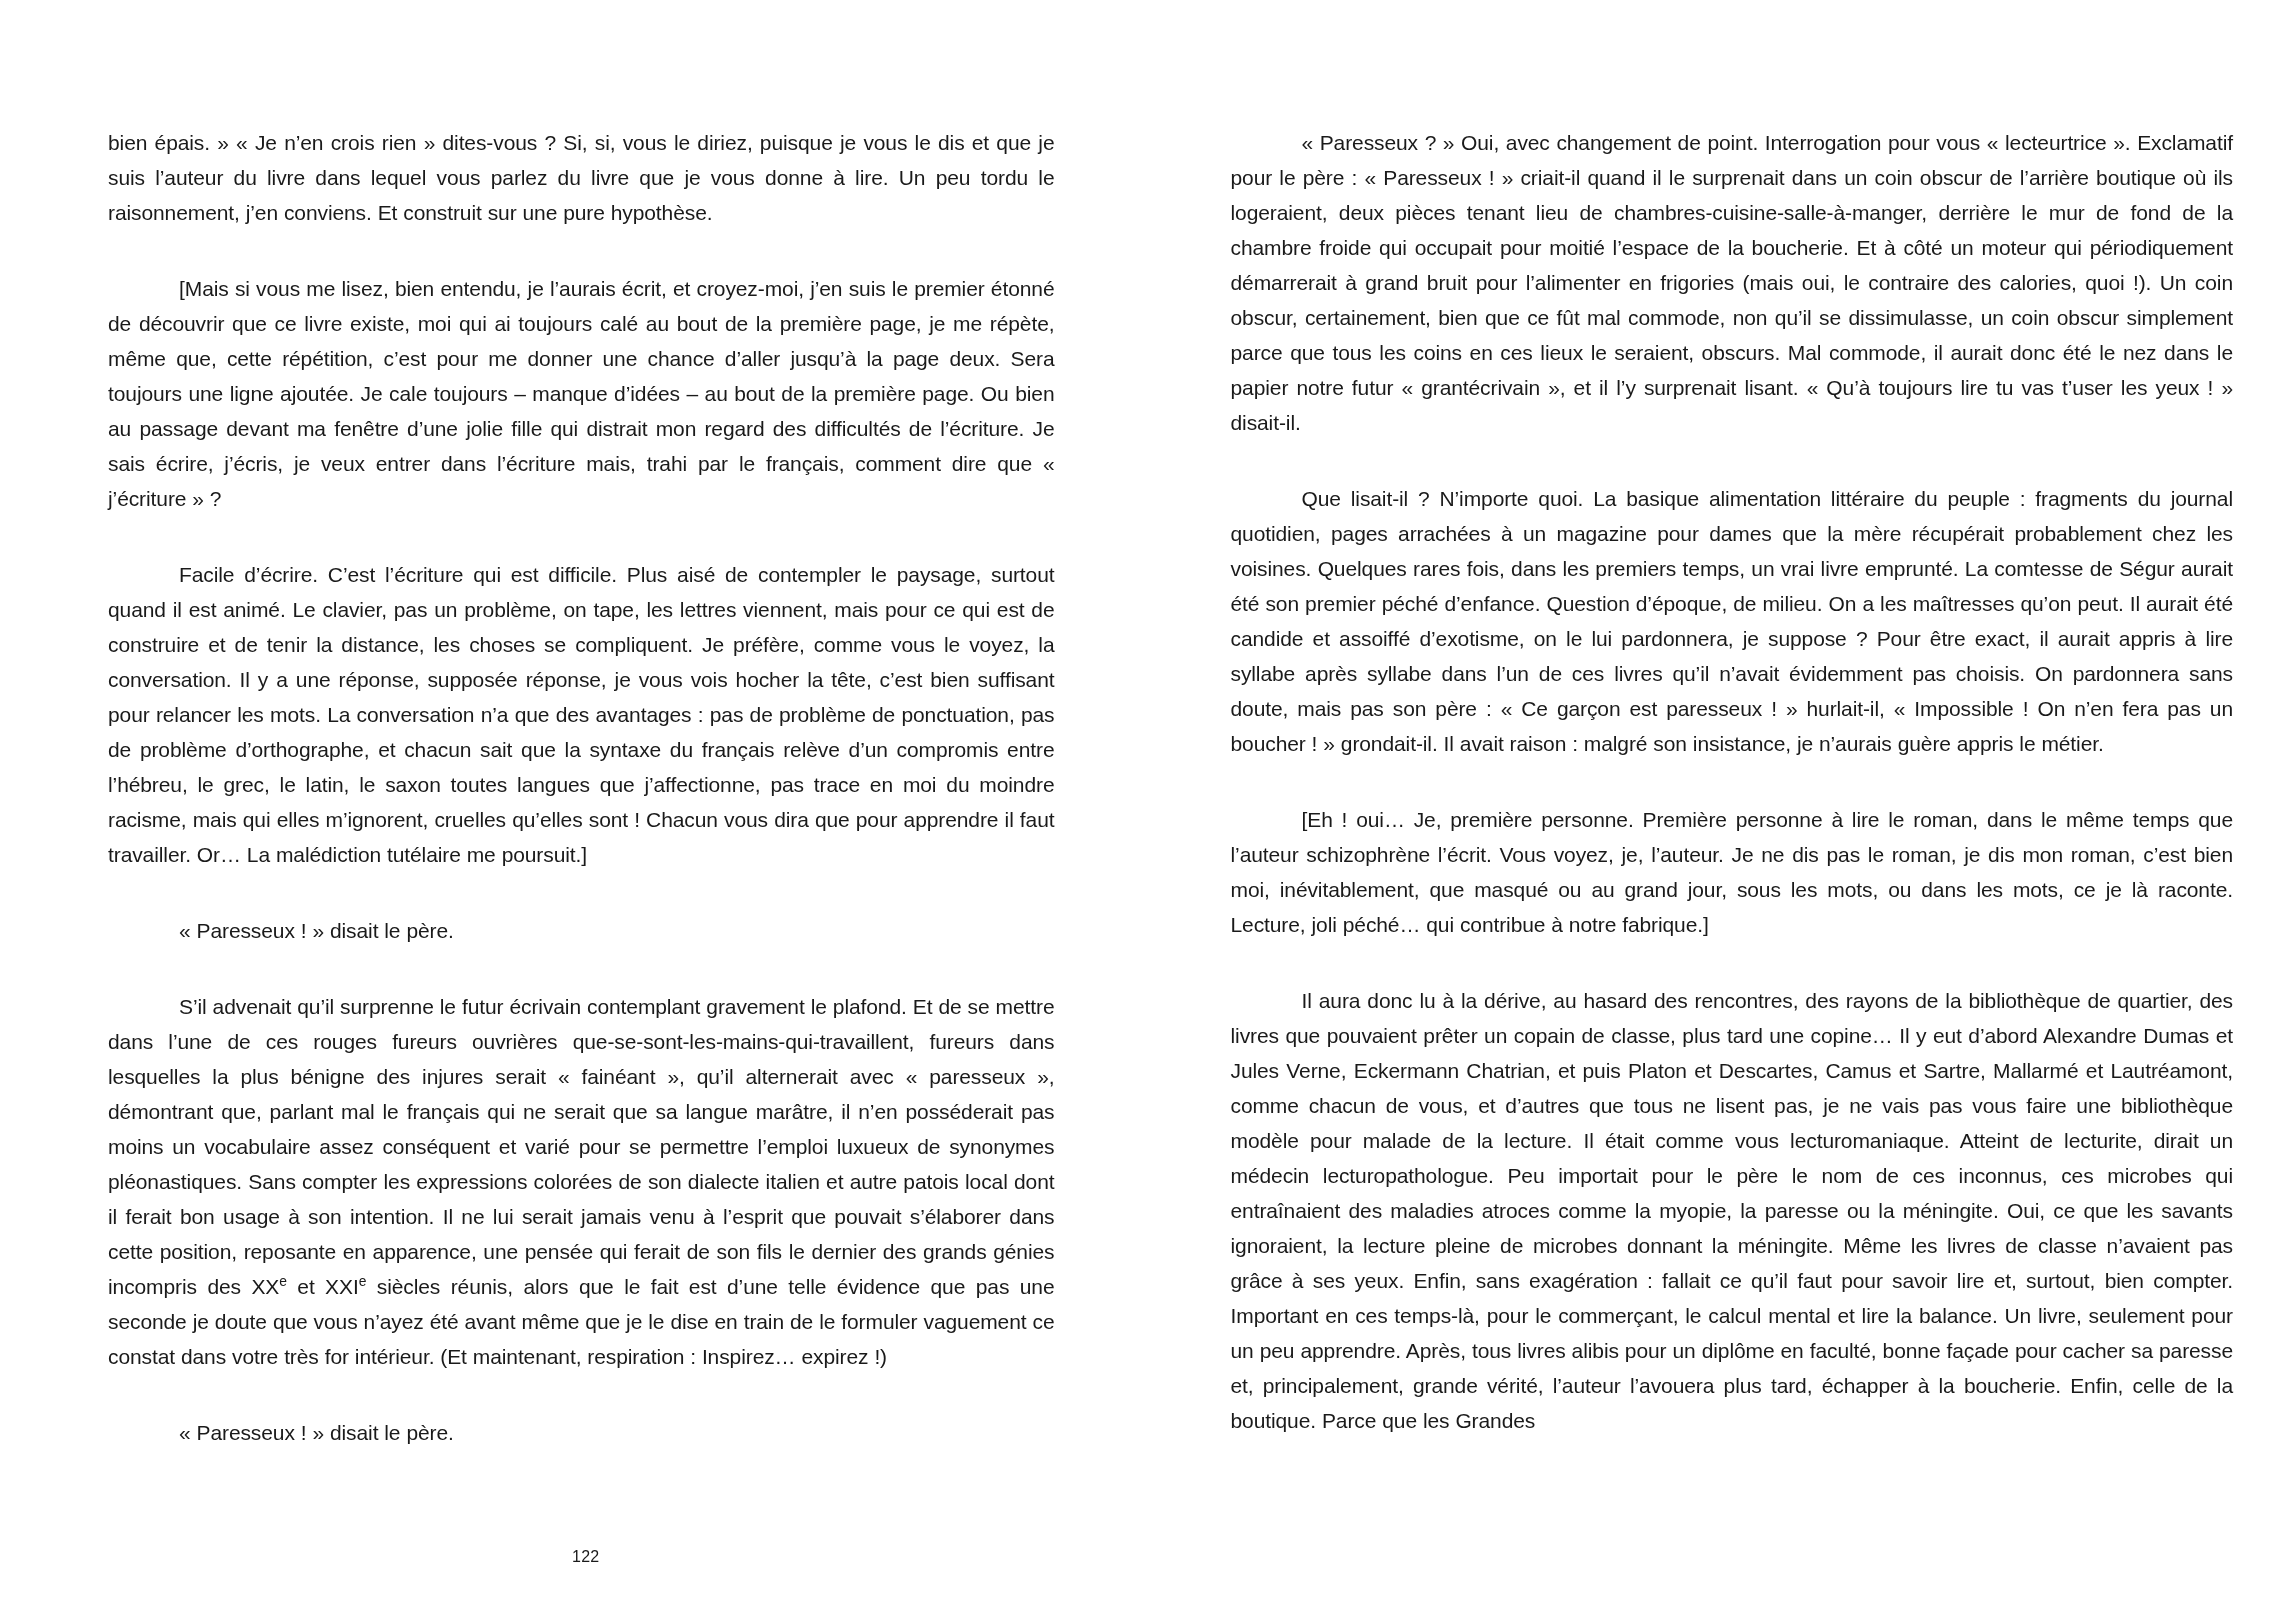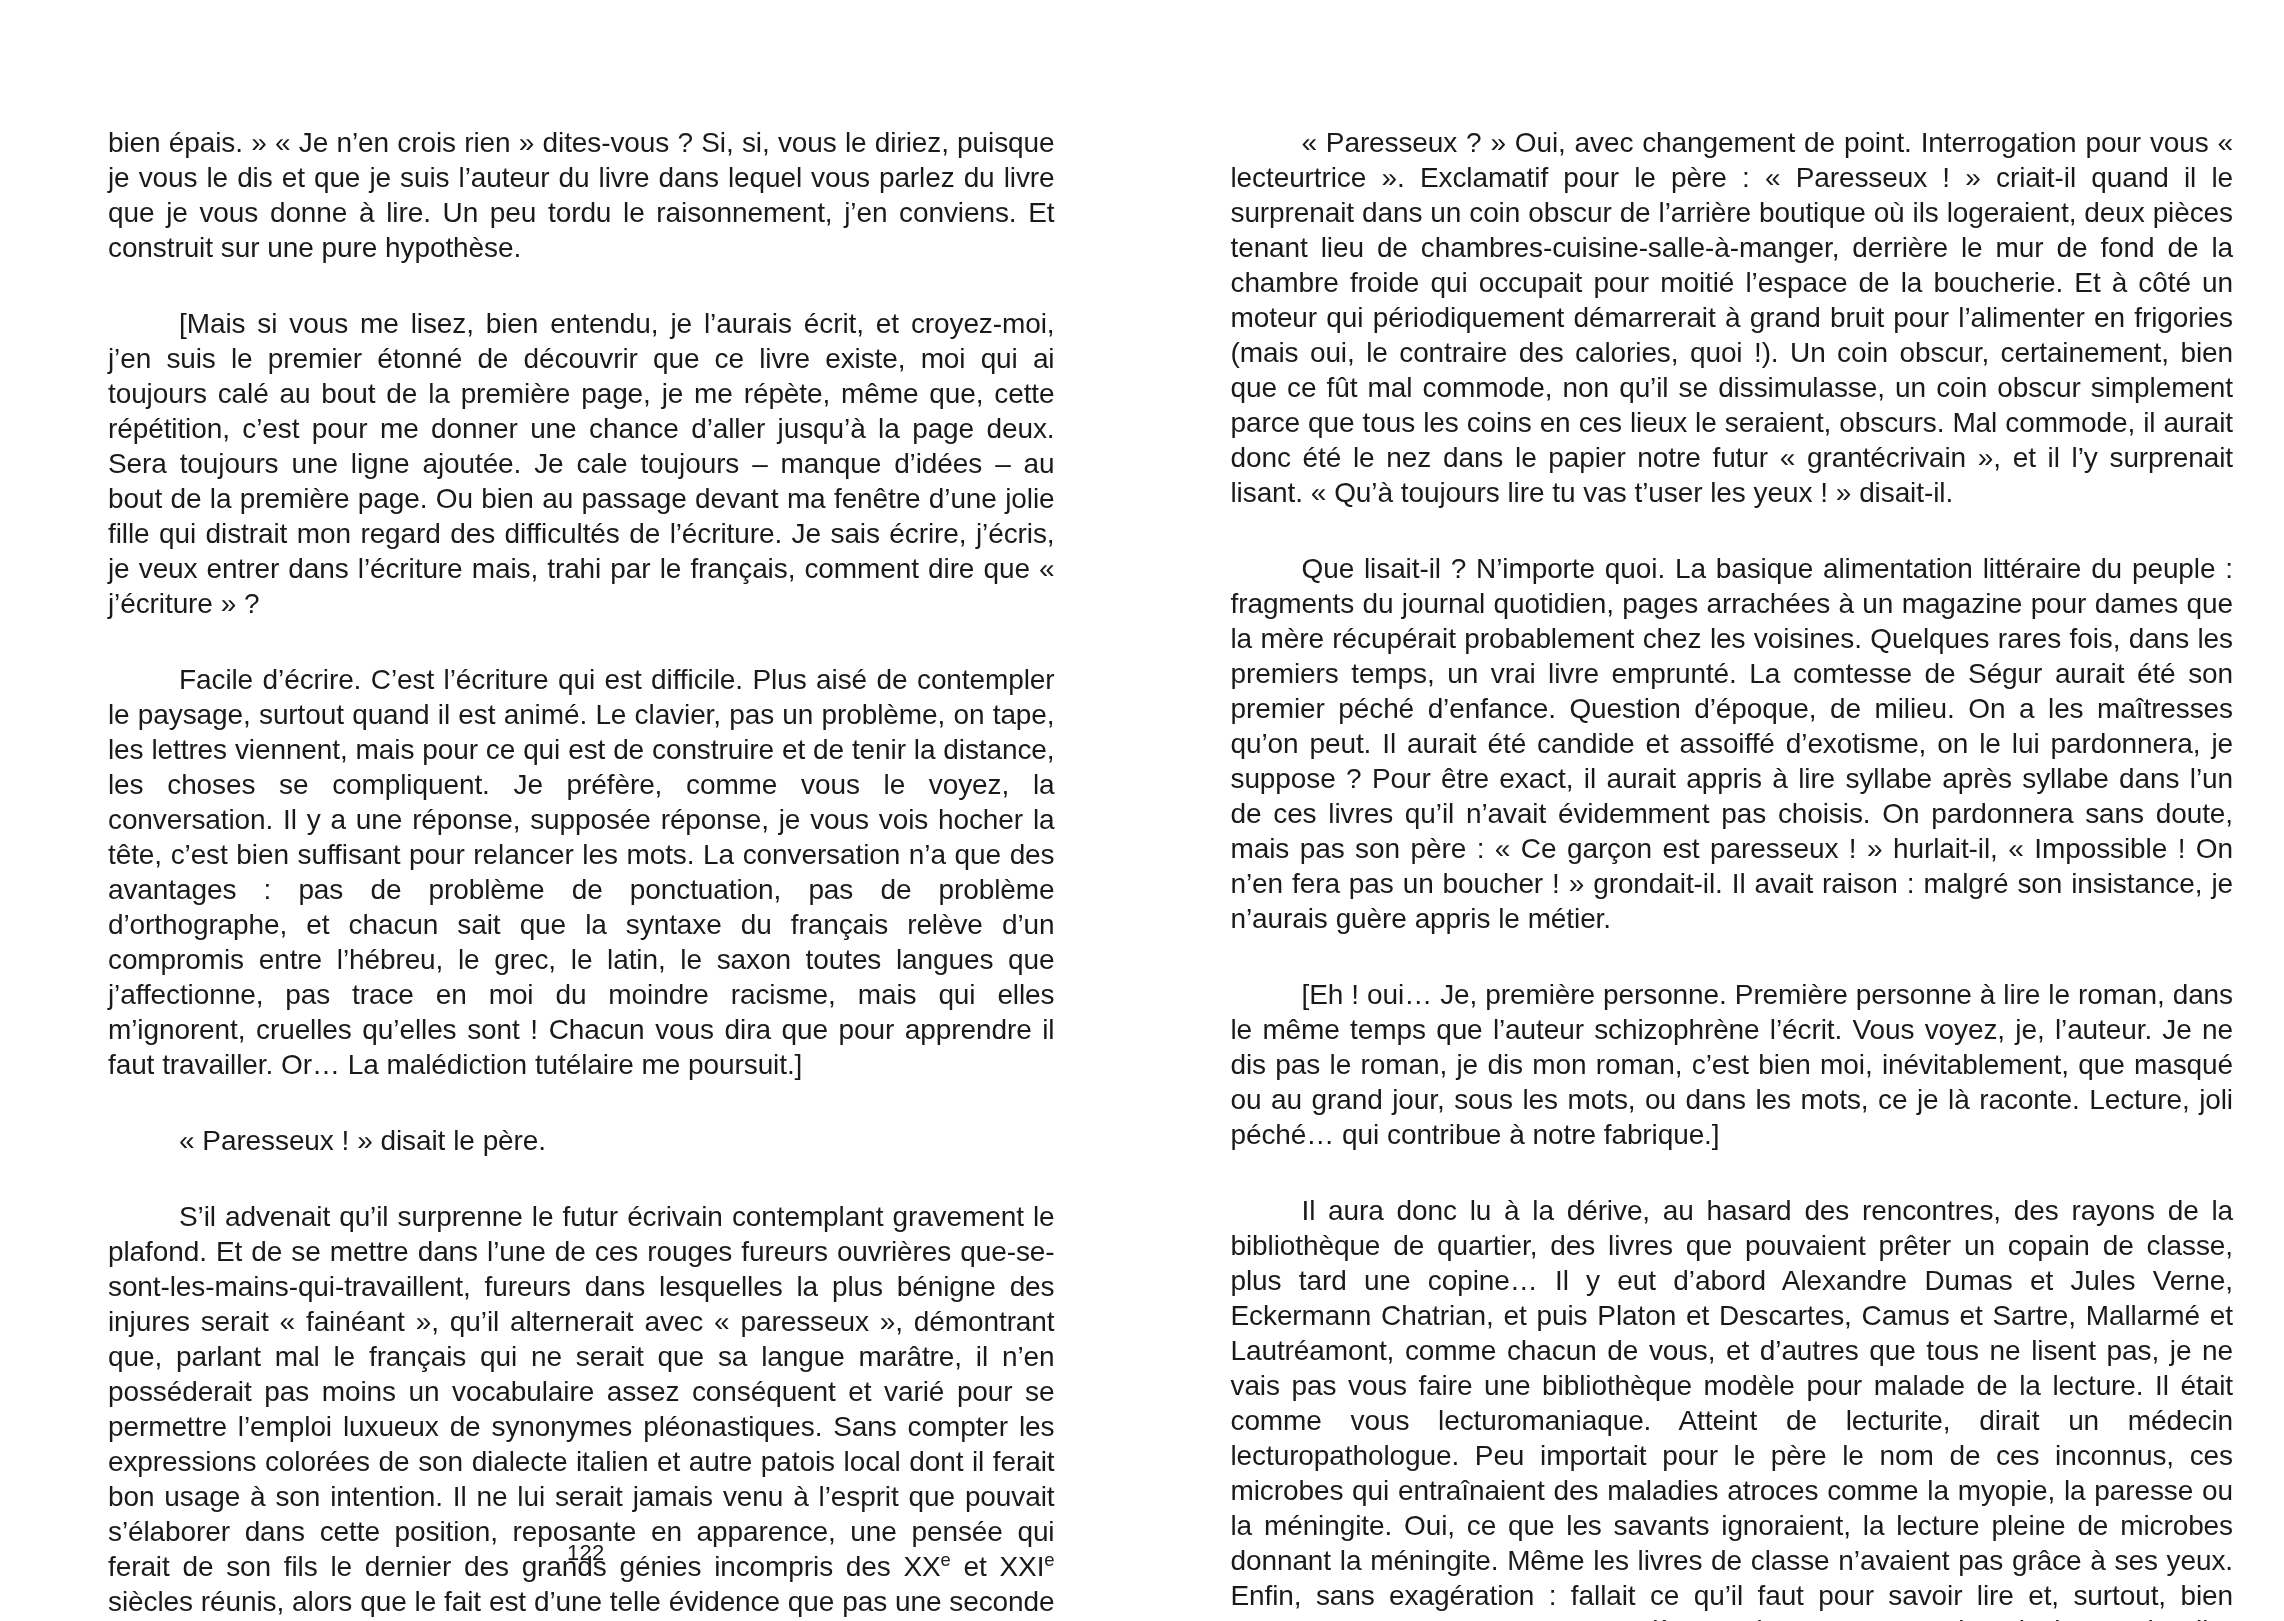--- a/index.html
+++ b/index.html
@@ -34,41 +34,41 @@
   }
   .page-right {
     padding-left: 88px;
     padding-right: 52px;
   }
   .text-col {
     width: 100%;
   }
   p.para {
     margin: 0 0 0 0;
-    font-size: 28px;
+    font-size: 21px;
     line-height: 35px;
     text-align: justify;
     text-justify: inter-word;
     letter-spacing: -0.1px;
     word-spacing: 0.2px;
     hyphens: none;
   }
   p.para + p.para {
     margin-top: 41px;
   }
   p.indent {
     text-indent: 71px;
   }
   p.noindent {
     text-indent: 0;
   }
   .folio {
     position: absolute;
     bottom: 55px;
-    font-size: 22px;
+    font-size: 16px;
     color: #1a1a1a;
     letter-spacing: 0.2px;
   }
   .folio-left {
     left: 0;
     right: 0;
     text-align: center;
     margin-left: 29px;
   }
   .folio-right {

